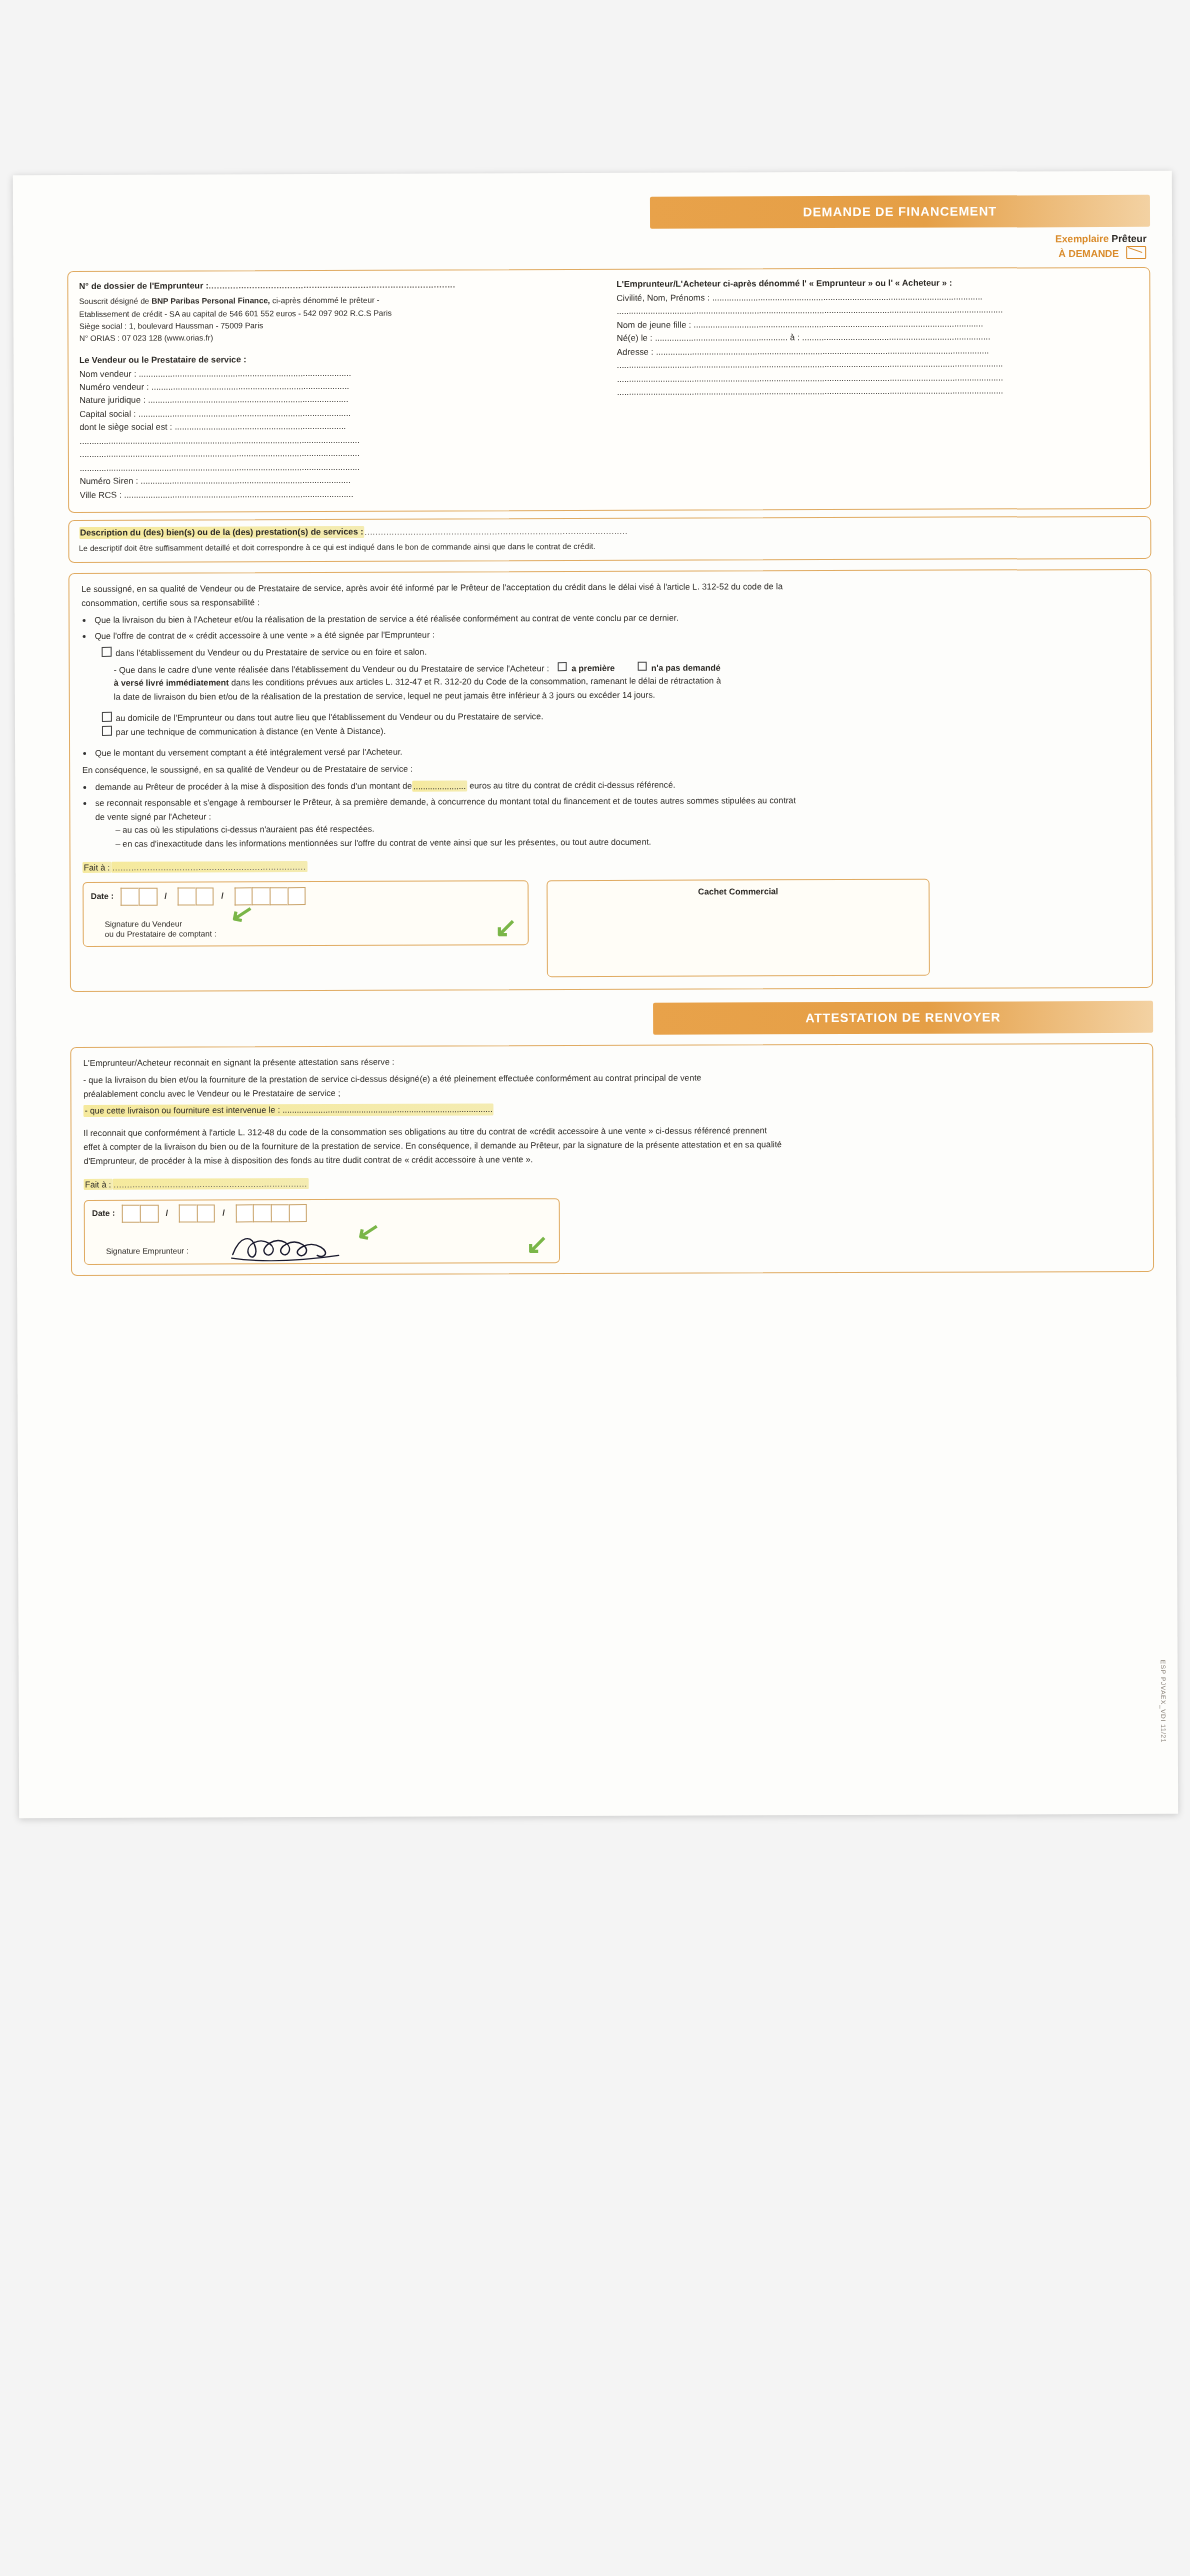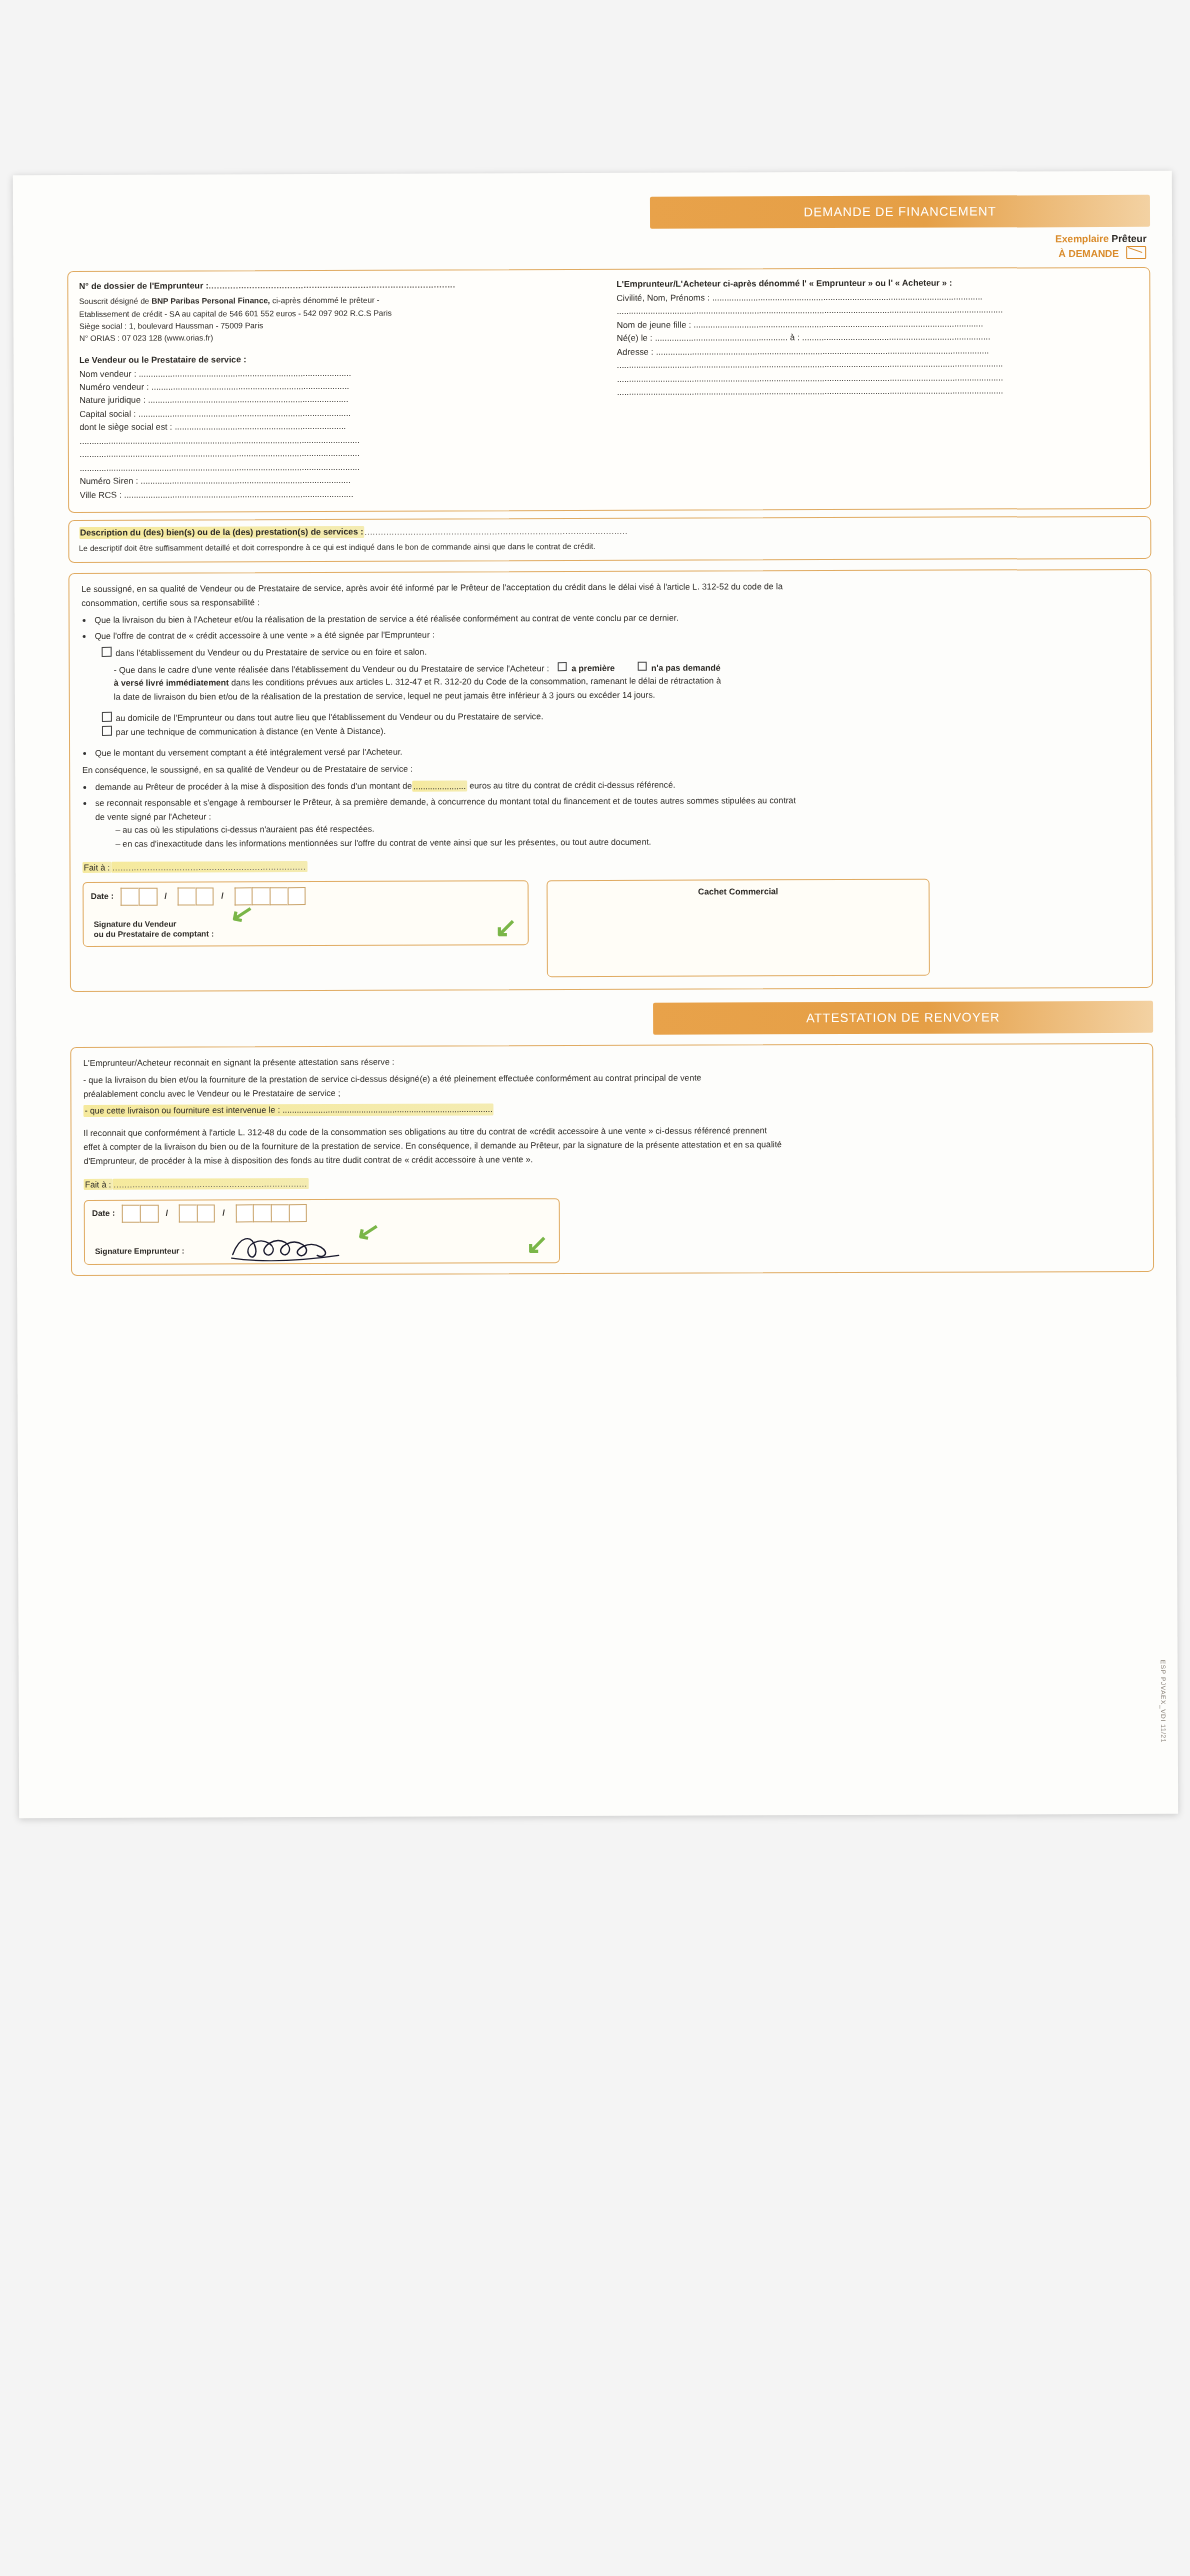--- a/index.html
+++ b/index.html
@@ -45,21 +45,21 @@
     position: relative;
     height: 32px;
     background: linear-gradient(90deg,#e8a24a 0%,#e59f46 55%,#f3d2a3 100%);
     border-radius: 1.8px;
     display: flex;
     align-items: center;
     justify-content: center;
   }
   .banner .btxt {
     color: #ffffff;
-    font-weight: normal;
+    font-weight: bold;
     font-size: 12.5px;
     letter-spacing: 0.7px;
   }
   .banner-row {
     display: flex;
     align-items: center;
   }
   .banner-row .spacer { flex: 0 0 583px; }
   .banner-row .banner { flex: 1 1 auto; }
 
@@ -167,22 +167,22 @@
   .cellgrp { display: inline-flex; margin-left: 3.6px; }
   .cell {
     width: 16.7px; height: 15.5px;
     border: 0.6px solid #c9a36a;
     border-right: none;
     background: #fff;
   }
   .cell:last-child { border-right: 0.6px solid #c9a36a; }
   .slash { margin: 0 3.6px; font-weight: bold; }
   .siglabel {
-    position: absolute; left: 10px; bottom: 6px;
-    font-size: 8px; font-weight: bold; line-height: 1.3;
+    position: absolute; left: 21px; bottom: 6px;
+    font-size: 8px; font-weight: normal; line-height: 1.3;
   }
   .arrow {
     position: absolute;
     color: #7ab648;
     font-size: 27px;
     line-height: 1;
     font-weight: bold;
   }
   .cachet {
     border: 0.6px solid #e0ab62;

